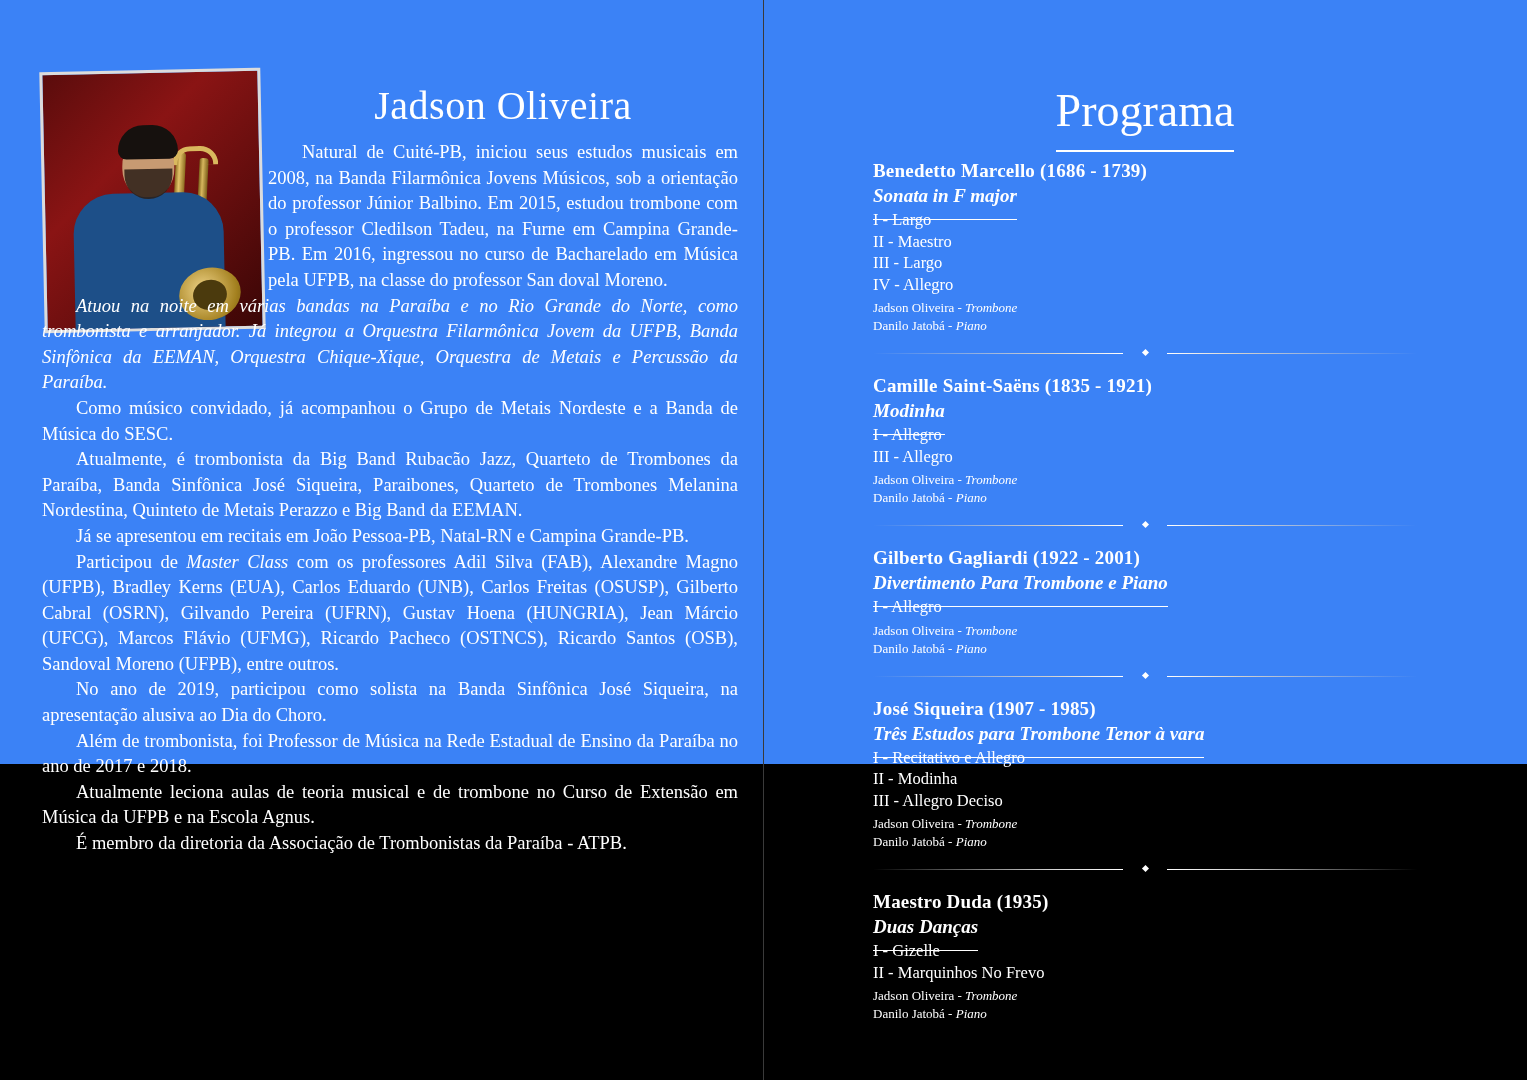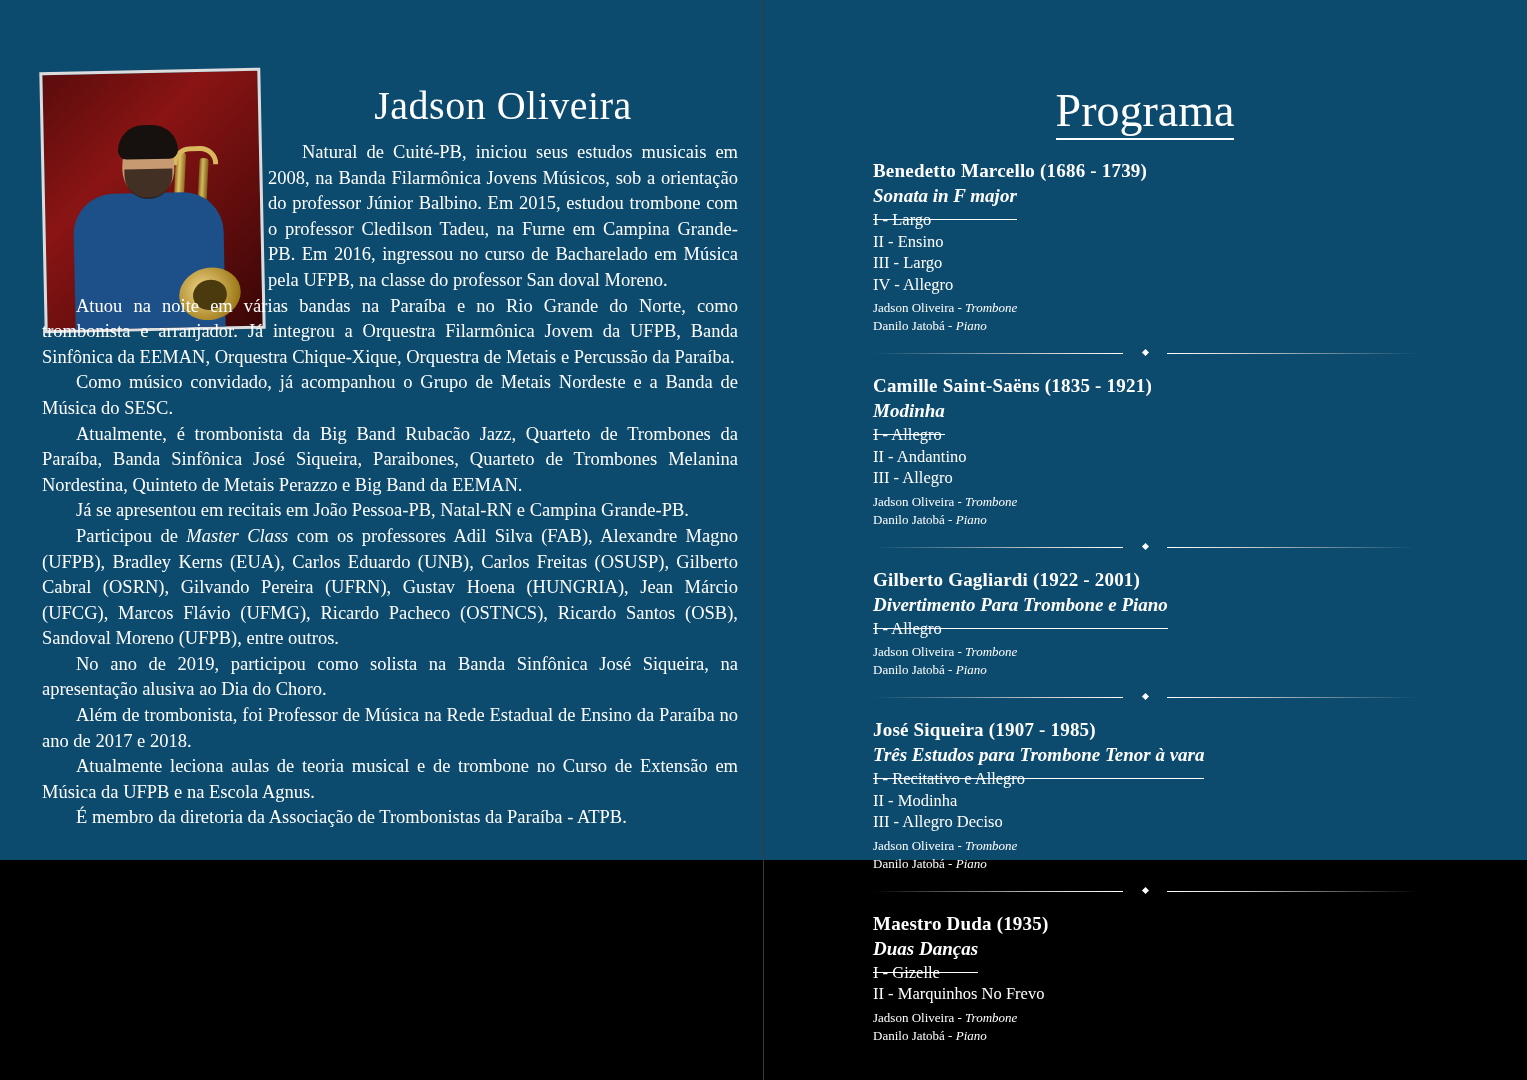--- a/index.html
+++ b/index.html
@@ -10,22 +10,22 @@
   body {
     width: 1527px;
     height: 1080px;
     overflow: hidden;
     font-family: "Liberation Serif", serif;
     color: #ffffff;
   }
   .page {
     position: relative;
     width: 1527px;
-    height: 860px;
-    background: #0c4a6e;
+    height: 764px;
+    background: #3b82f6;
     display: flex;
   }
   .fold {
     position: absolute;
     left: 763px;
     top: 0;
     width: 1px;
     height: 1080px;
     background: #3a3a3a;
   }
@@ -159,40 +159,41 @@
   .bio p {
     margin: 0;
     text-indent: 34px;
   }
   .bio p.first {
     margin-left: 226px;
     width: 470px;
   }
   .bio p.second {
     margin-top: 0;
+    font-style: italic;
   }
   .bio .em { font-style: italic; }
 
   
   .right-page {
     position: relative;
     width: 764px;
     height: 1080px;
   }
   .programa-title {
     position: absolute;
     top: 84px;
     left: 0;
     width: 764px;
     text-align: center;
     font-size: 46px;
   }
   .programa-title span {
     border-bottom: 2px solid #fff;
-    padding-bottom: 2px;
+    padding-bottom: 14px;
   }
   .program-list {
     position: absolute;
     top: 160px;
     left: 110px;
     width: 544px;
     text-align: left;
   }
   .piece { margin-bottom: 2px; }
   .composer {
@@ -290,38 +291,37 @@
     <div class="programa-title">
       <span>Programa</span>
     </div>
 
     <div class="program-list">
 
       <div class="piece">
         <div class="composer">Benedetto Marcello (1686 - 1739)</div>
         <div class="work"><span>Sonata in F major</span></div>
         <div class="movement">I - Largo</div>
-        <div class="movement">II - Ensino</div>
+        <div class="movement">II - Maestro</div>
         <div class="movement">III - Largo</div>
         <div class="movement">IV - Allegro</div>
         <div class="performer first"><span>Jadson Oliveira</span> - <span class="role">Trombone</span></div>
         <div class="performer"><span>Danilo Jatobá</span> - <span class="role">Piano</span></div>
       </div>
 
       <div class="divider">
         <div class="line-l"></div>
         <div class="dot"></div>
         <div class="line-r"></div>
       </div>
 
       <div class="piece">
         <div class="composer">Camille Saint-Saëns (1835 - 1921)</div>
         <div class="work"><span>Modinha</span></div>
         <div class="movement">I - Allegro</div>
-        <div class="movement">II - Andantino</div>
         <div class="movement">III - Allegro</div>
         <div class="performer first"><span>Jadson Oliveira</span> - <span class="role">Trombone</span></div>
         <div class="performer"><span>Danilo Jatobá</span> - <span class="role">Piano</span></div>
       </div>
 
       <div class="divider">
         <div class="line-l"></div>
         <div class="dot"></div>
         <div class="line-r"></div>
       </div>

